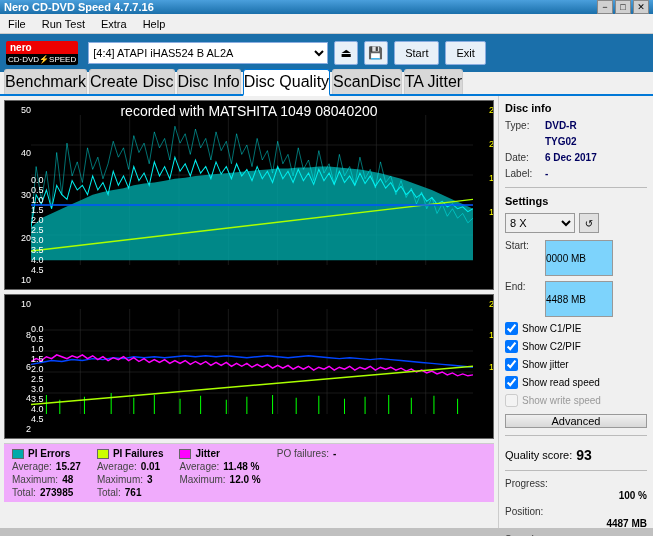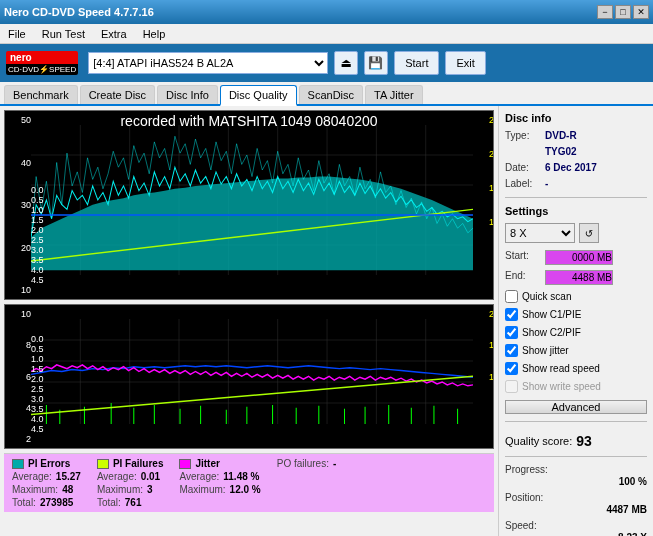--- a/index.html
+++ b/index.html
@@ -9,21 +9,21 @@
       background: #c0c0c0;
       width: 653px;
       height: 536px;
       overflow: hidden;
     }
 
     
     .title-bar {
       background: linear-gradient(to bottom, #4a9fdc, #1a6faa);
       color: white;
-      height: 24px;
+      height: 14px;
       display: flex;
       align-items: center;
       justify-content: space-between;
       padding: 0 4px;
     }
     .title-bar-text {
       font-size: 11px;
       font-weight: bold;
     }
     .title-bar-buttons {
@@ -120,22 +120,22 @@
     
     .tabs-bar {
       background: #f0f0f0;
       height: 24px;
       display: flex;
       align-items: flex-end;
       padding: 0 4px;
       border-bottom: 2px solid #0078d7;
     }
     .tab {
-      padding: 3px 8px;
-      font-size: 11px;
+      padding: 3px 0;
+      font-size: 16px;
       cursor: pointer;
       border: 1px solid #ccc;
       border-bottom: none;
       background: #d8d8d8;
       margin-right: 2px;
       border-radius: 3px 3px 0 0;
     }
     .tab.active {
       background: white;
       border-color: #0078d7;
@@ -305,25 +305,25 @@
       background: #e0e0e0;
       border: 1px solid #999;
       cursor: pointer;
       display: flex;
       align-items: center;
       justify-content: center;
       font-size: 10px;
     }
     .mb-input {
       width: 68px;
-      height: 15px;
+      height: 36px;
       font-size: 10px;
       border: 1px solid #999;
-      text-align: right;
-      background: #d946ef;
+      text-align: left;
+      background: #7dd3fc;
     }
     .checkbox-row {
       display: flex;
       align-items: center;
       gap: 4px;
       font-size: 10px;
       margin-bottom: 1px;
     }
     .checkbox-row input { margin: 0; }
     .advanced-btn {
@@ -648,24 +648,20 @@
     <div class="info-row">
       <span class="info-key">Start:</span>
       <input class="mb-input" type="text" value="0000 MB" style="">
     </div>
     <div class="info-row">
       <span class="info-key">End:</span>
       <input class="mb-input" type="text" value="4488 MB" style="">
     </div>
 
     <div class="checkbox-row">
-      <input type="checkbox" style="">
-      <span>Quick scan</span>
-    </div>
-    <div class="checkbox-row">
       <input type="checkbox" checked="" style="">
       <span>Show C1/PIE</span>
     </div>
     <div class="checkbox-row">
       <input type="checkbox" checked="" style="">
       <span>Show C2/PIF</span>
     </div>
     <div class="checkbox-row">
       <input type="checkbox" checked="" style="">
       <span>Show jitter</span>

